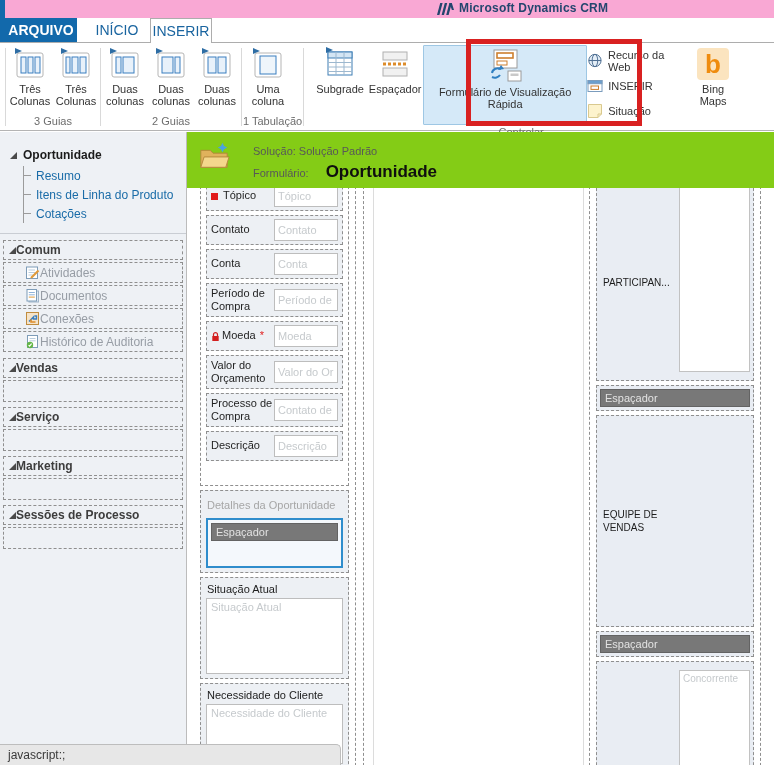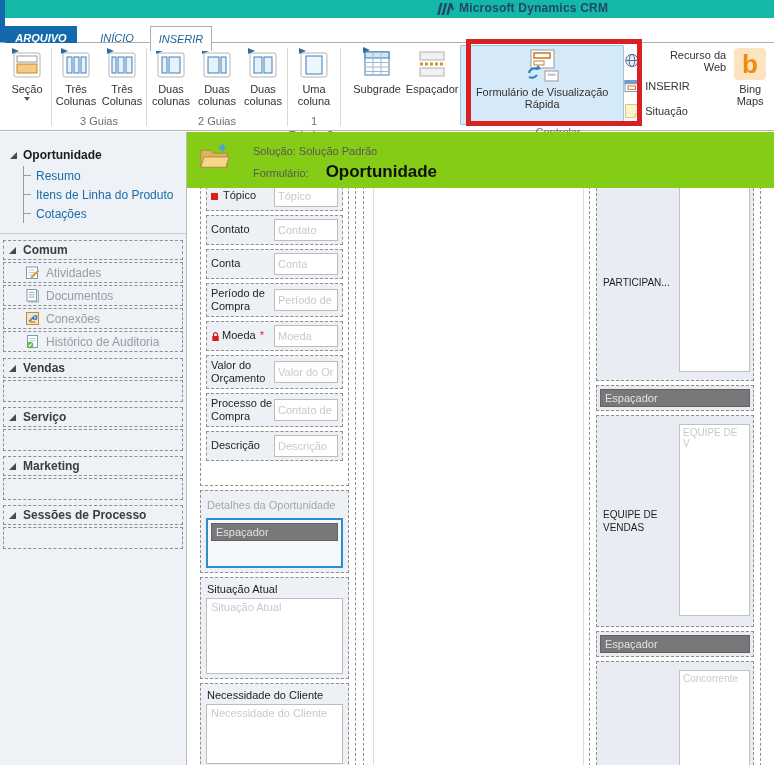--- a/index.html
+++ b/index.html
@@ -1,63 +1,63 @@
 <!DOCTYPE html>
 <html><head>
 <meta charset="utf-8">
 <style>
   html,body{margin:0;padding:0;background:#fff;}
   *{box-sizing:border-box;}
   .screen{position:relative;width:774px;height:765px;background:#fff;overflow:hidden;
           font-family:"Liberation Sans","DejaVu Sans",sans-serif;font-size:11px;color:#333;}
   
   .corner-accent{position:absolute;left:0;top:0;width:5px;height:44px;background:#1269ab;}
-  .titlebar{position:absolute;left:0;top:0;width:774px;height:18px;background:#14b8a6;padding-left:47px;}
+  .titlebar{position:absolute;left:0;top:0;width:774px;height:18px;background:#f9a8d4;padding-left:47px;}
   .logo{position:absolute;left:437px;top:1px;display:flex;align-items:center;gap:4px;}
   .logo span{font-size:12px;font-weight:bold;color:#24466e;letter-spacing:.2px;}
   
   .tabrow{position:absolute;left:0;top:18px;width:774px;height:25px;}
   .tabrow .baseline{position:absolute;left:0;top:24px;width:774px;height:1px;background:#adadad;}
-  .tab{position:absolute;top:8px;height:24px;display:flex;align-items:center;justify-content:center;
-       font-size:11px;cursor:default;font-style:italic;}
+  .tab{position:absolute;top:0;height:24px;display:flex;align-items:center;justify-content:center;
+       font-size:14px;cursor:default;}
   .tab-file{left:5px;width:72px;background:#1269ab;color:#fff;font-weight:bold;}
   .tab-home{left:88px;width:58px;color:#19649f;}
   .tab-insert{left:150px;width:62px;height:25px;background:#fff;border:1px solid #adadad;border-bottom:none;
        color:#19649f;z-index:2;}
   
   .ribbon{position:absolute;left:0;top:43px;width:774px;height:88px;background:#fff;border-bottom:1px solid #b4b4b4;
           display:flex;align-items:flex-start;padding:2px 0 0 4px;}
   .rgroup{display:flex;flex-direction:column;height:84px;}
   .grp-btns{display:flex;align-items:flex-start;flex:1;}
   .grp-label{text-align:center;font-size:11px;color:#6d6d6d;height:15px;line-height:14px;}
   .rsep{width:1px;height:78px;background:#d9d9d9;margin:3px 1px 0 1px;flex:none;}
   .rbtn{display:flex;flex-direction:column;align-items:center;padding:2px 1px;color:#333;
         font-size:11px;line-height:1.12;text-align:center;}
   .rbtn svg{flex:none;}
   .rlbl{margin-top:2px;white-space:pre-line;}
   .hl{background:#d5e9f8;border:1px solid #9ec7e4;border-radius:1px;}
   .stackcol{display:flex;flex-direction:column;justify-content:flex-start;padding-top:3px;width:102px;}
-  .stack-item{display:flex;align-items:center;gap:5px;height:25px;font-size:11px;color:#333;text-align:right;}
+  .stack-item{display:flex;align-items:center;gap:5px;height:25px;font-size:11px;color:#333;}
   .darr{width:0;height:0;border-left:3px solid transparent;border-right:3px solid transparent;
         border-top:4px solid #555;margin-top:2px;}
   
   .sidebar{position:absolute;left:0;top:132px;width:187px;height:633px;background:#eef1f5;
            border-right:1px solid #bcbcbc;}
   .navtree{padding:14px 0 0 10px;}
   .navroot{display:flex;align-items:center;gap:6px;font-size:12px;font-weight:bold;color:#1b1b1b;height:18px;}
   .exp{width:0;height:0;border-bottom:7px solid #4a4a4a;border-left:7px solid transparent;flex:none;}
   .navchildren{margin-left:13px;border-left:1px solid #9b9b9b;margin-top:2px;}
   .navchild{display:flex;align-items:center;height:19px;font-size:12px;color:#1a6ca8;cursor:pointer;}
   .navchild::before{content:"";width:7px;height:1px;background:#9b9b9b;margin-right:5px;flex:none;}
   .sdivider{height:1px;background:#c9cdd3;margin:10px 0 6px 0;}
   .sgroups{padding:0 3px;}
-  .sgroup-header{border:1px dashed #8f8f8f;height:20px;display:flex;align-items:center;gap:7px;
+  .sgroup-header{border:1px dashed #8f8f8f;height:20px;display:flex;align-items:center;
            padding-left:5px;margin-bottom:2px;}
   .sgroup-header span{font-size:12px;font-weight:bold;color:#3d3d3d;}
-  .sitem{border:1px dashed #8f8f8f;height:21px;display:flex;align-items:center;gap:6px;
+  .sitem{border:1px dashed #8f8f8f;height:21px;display:flex;align-items:center;
          padding-left:21px;margin-bottom:2px;}
   .sitem span{font-size:12px;color:#979da5;}
   .sempty{border:1px dashed #8f8f8f;height:22px;margin-bottom:5px;}
   .mb6{margin-bottom:6px;}
   
   .main{position:absolute;left:187px;top:132px;width:650px;height:633px;background:#84cc16;}
   .hdr-folder{position:absolute;left:11px;top:9px;}
   .hdr-sol{position:absolute;left:66px;top:13px;font-size:11px;color:#585858;}
   .hdr-form{position:absolute;left:66px;top:30px;display:flex;align-items:baseline;gap:17px;}
   .hdr-form .flab{font-size:11px;color:#585858;}
@@ -121,35 +121,20 @@
 
   <div class="tabrow">
     <div class="baseline"></div>
     <div class="tab tab-file">ARQUIVO</div>
     <div class="tab tab-home">INÍCIO</div>
     <div class="tab tab-insert">INSERIR</div>
   </div>
 
   <div class="ribbon">
 
-    <div class="rgroup">
-      <div class="grp-btns">
-        <div class="rbtn" style="width:46px">
-          <svg width="34" height="34" viewBox="0 0 34 34">
-            <rect x="4" y="6" width="26" height="24" rx="2" fill="#fff" stroke="#b5b5b5"></rect>
-            <rect x="7" y="9" width="20" height="6" fill="#fff" stroke="#9a9a9a"></rect>
-            <rect x="7" y="17" width="20" height="9" fill="#f5c988" stroke="#c8871f"></rect>
-            <path d="M2 1 l7 3 -7 3 z" fill="#2e6da4"></path>
-          </svg>
-          <div class="rlbl">Seção</div>
-          <div class="darr"></div>
-        </div>
-      </div>
-      <div class="grp-label"></div>
-    </div>
 
     <div class="rsep"></div>
 
     <div class="rgroup">
       <div class="grp-btns">
         <div class="rbtn" style="width:46px">
           <svg width="34" height="34" viewBox="0 0 34 34">
             <rect x="4" y="6" width="26" height="24" rx="2" fill="#fff" stroke="#b5b5b5"></rect>
             <rect x="8" y="10" width="5" height="16" fill="#e8f1fa" stroke="#3a7ebf"></rect>
             <rect x="15" y="10" width="5" height="16" fill="#e8f1fa" stroke="#3a7ebf"></rect>
@@ -471,27 +456,27 @@
       <div class="col-right">
         <div class="rcell" style="height:198px">
           <div class="rlabel-left">PARTICIPAN...</div>
           <div class="rwhite" style="top:-2px;bottom:8px"></div>
         </div>
         <div class="rspacer">
           <div class="spacer-bar">Espaçador</div>
         </div>
         <div class="rcell" style="height:212px">
           <div class="rlabel-left">EQUIPE DE VENDAS</div>
-          <div class="rwhite" style="top:8px;bottom:10px">EQUIPE DE V</div>
         </div>
         <div class="rspacer">
           <div class="spacer-bar">Espaçador</div>
         </div>
         <div class="rcell" style="height:170px">
           <div class="rwhite" style="top:8px;height:150px">Concorrente</div>
         </div>
       </div>
     </div>
   </div>
 
   <div class="red-box"></div>
 
+  <div class="statusbar">javascript:;</div>
 </div>
 
 </body></html>

